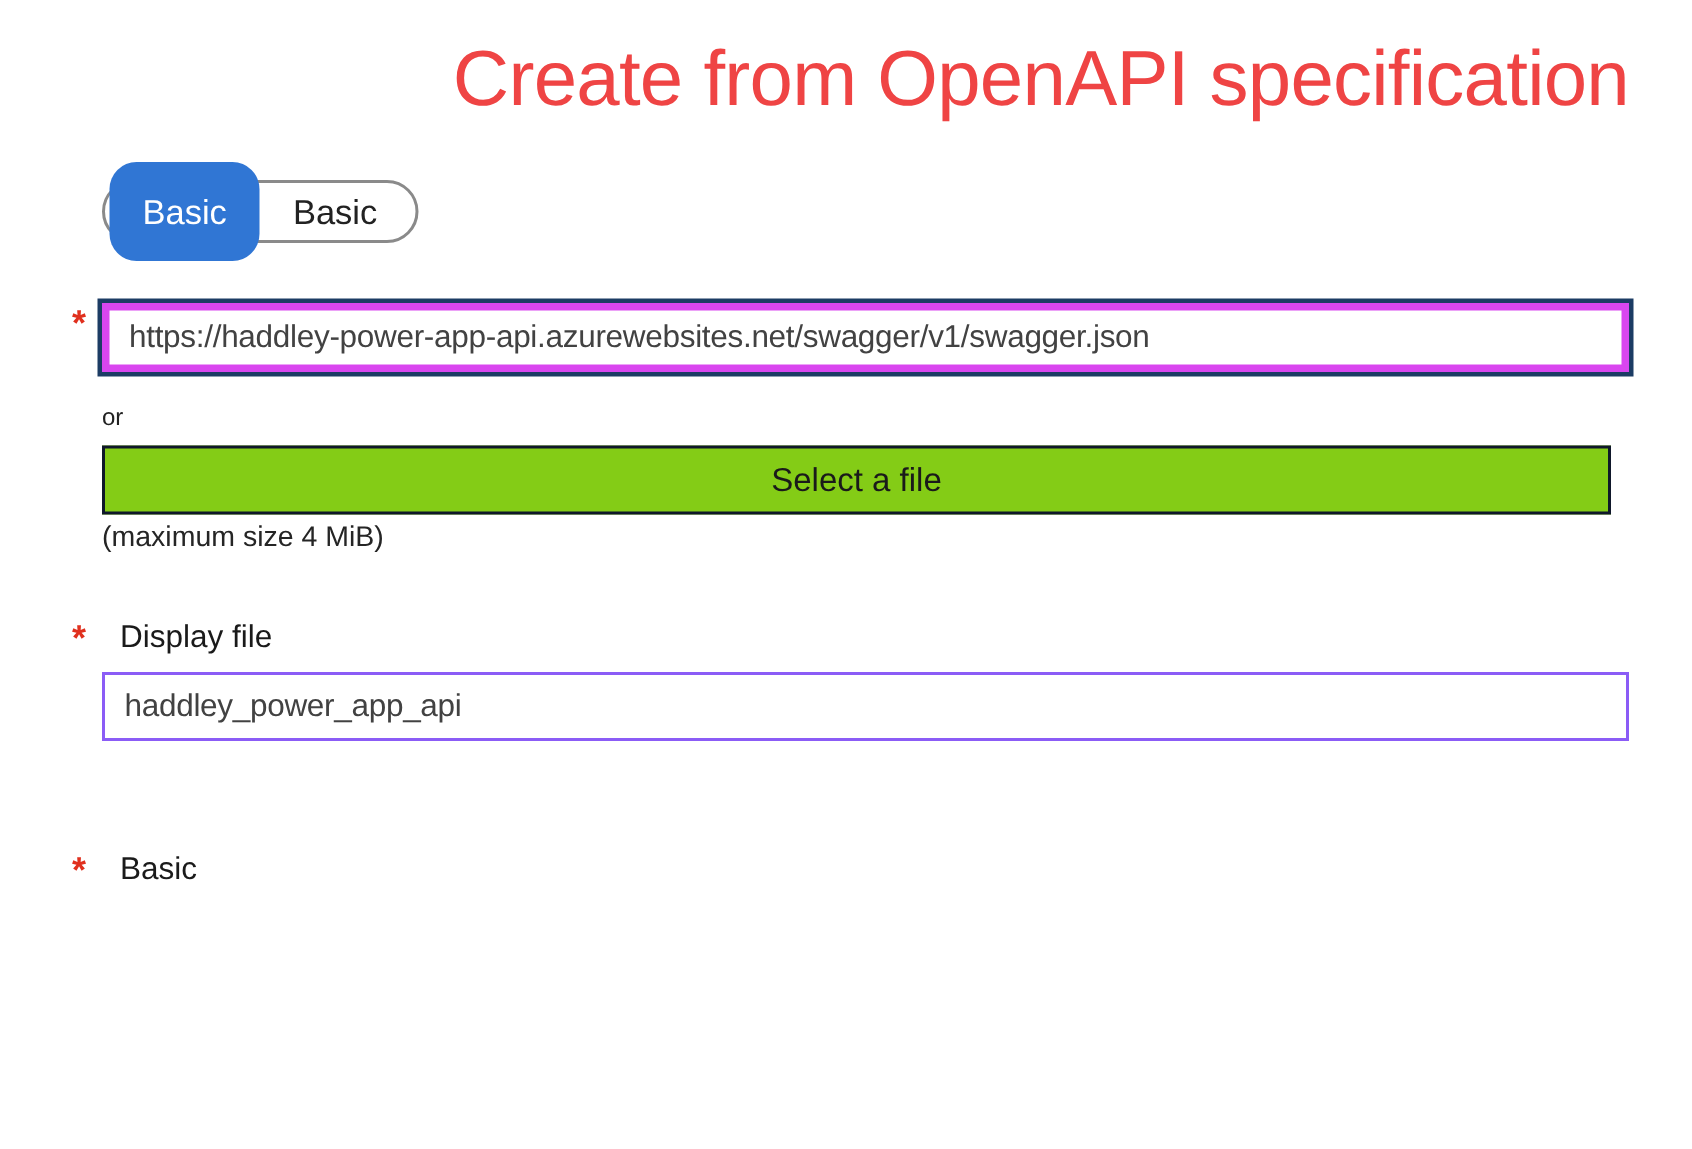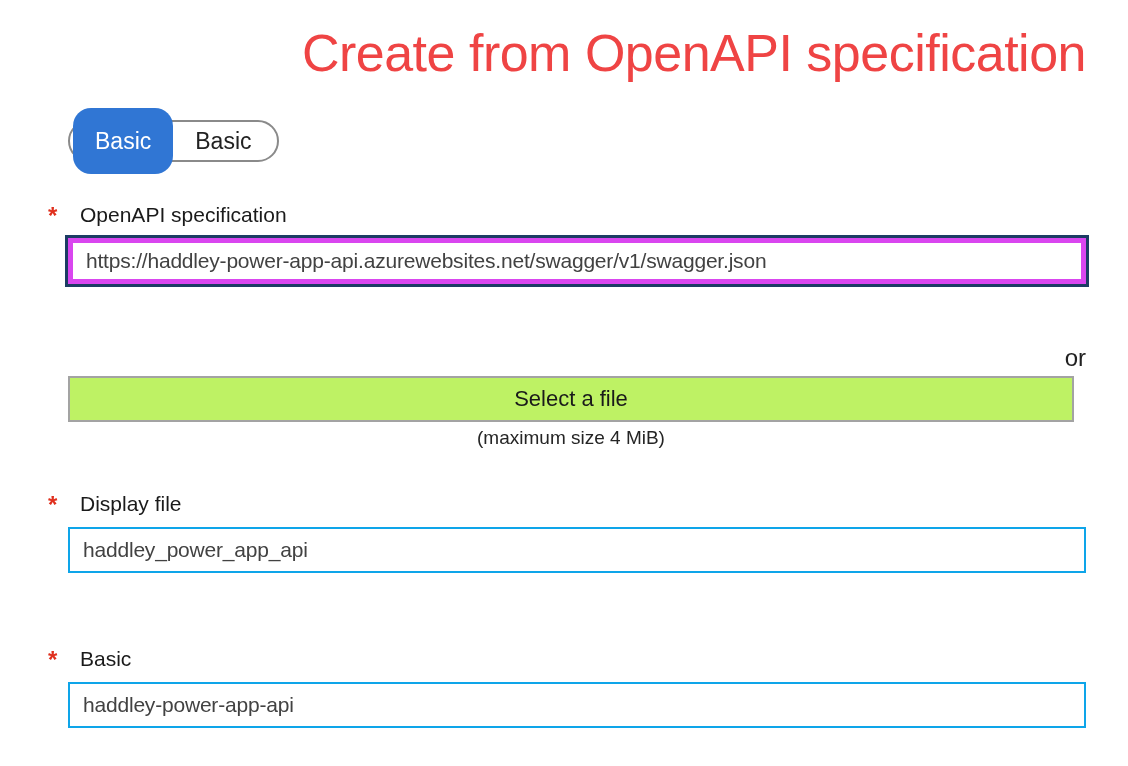--- a/index.html
+++ b/index.html
@@ -74,57 +74,56 @@
   .field-label {
     font-size: 21px;
     color: #1a1a1a;
   }
   .text-input {
     display: block;
     width: 100%;
     height: 46px;
     margin-top: 8px;
     padding: 0 13px;
-    border: 2px solid #0ea5e9;
+    border: 2px solid #8b5cf6;
     background: #ffffff;
     font-family: inherit;
     font-size: 21px;
     color: #424242;
     letter-spacing: -0.2px;
   }
   .text-input.focused {
     border: 5px solid #d946ef;
     box-shadow: 0 0 0 3px #1c3c64;
   }
   .mt-label1 { margin-top: 40px; }
   .mt-label2 { margin-top: 42px; }
   .mt-label3 { margin-top: 73px; }
   .or-row {
-    margin-top: 64px;
-    text-align: right;
-    font-size: 24px;
+    margin-top: 21px;
+    text-align: left;
+    font-size: 16px;
     color: #222222;
     line-height: 20px;
   }
   .file-button {
     display: block;
     margin-top: 8px;
     width: calc(100% - 12px);
     height: 46px;
-    border: 2px solid #a3a3a3;
-    background: #bef264;
+    border: 2px solid #0f172a;
+    background: #84cc16;
     font-family: inherit;
     font-size: 22px;
     color: #1a1a1a;
     cursor: pointer;
   }
   .helper-text {
     margin-top: 5px;
     width: calc(100% - 12px);
-    text-align: center;
     font-size: 19px;
     color: #252525;
     line-height: 22px;
   }
 </style>
 </head>
 <body>
 
 <div class="page">
   <div class="content">
@@ -133,35 +132,33 @@
 
     <div class="mode-toggle">
       <button class="toggle-opt selected">Basic</button>
       <button class="toggle-opt">Basic</button>
     </div>
 
     <div class="form-col">
 
       <div class="field-label-row mt-label1">
         <span class="required-mark">*</span>
-        <span class="field-label">OpenAPI specification</span>
       </div>
       <input type="text" class="text-input focused" value="https://haddley-power-app-api.azurewebsites.net/swagger/v1/swagger.json" style="">
 
       <div class="or-row">or</div>
       <button class="file-button">Select a file</button>
       <div class="helper-text">(maximum size 4 MiB)</div>
 
       <div class="field-label-row mt-label2">
         <span class="required-mark">*</span>
         <span class="field-label">Display file</span>
       </div>
       <input type="text" class="text-input" value="haddley_power_app_api" style="">
 
       <div class="field-label-row mt-label3">
         <span class="required-mark">*</span>
         <span class="field-label">Basic</span>
       </div>
-      <input type="text" class="text-input" value="haddley-power-app-api" style="">
 
     </div>
   </div>
 </div>
 
 </body></html>

